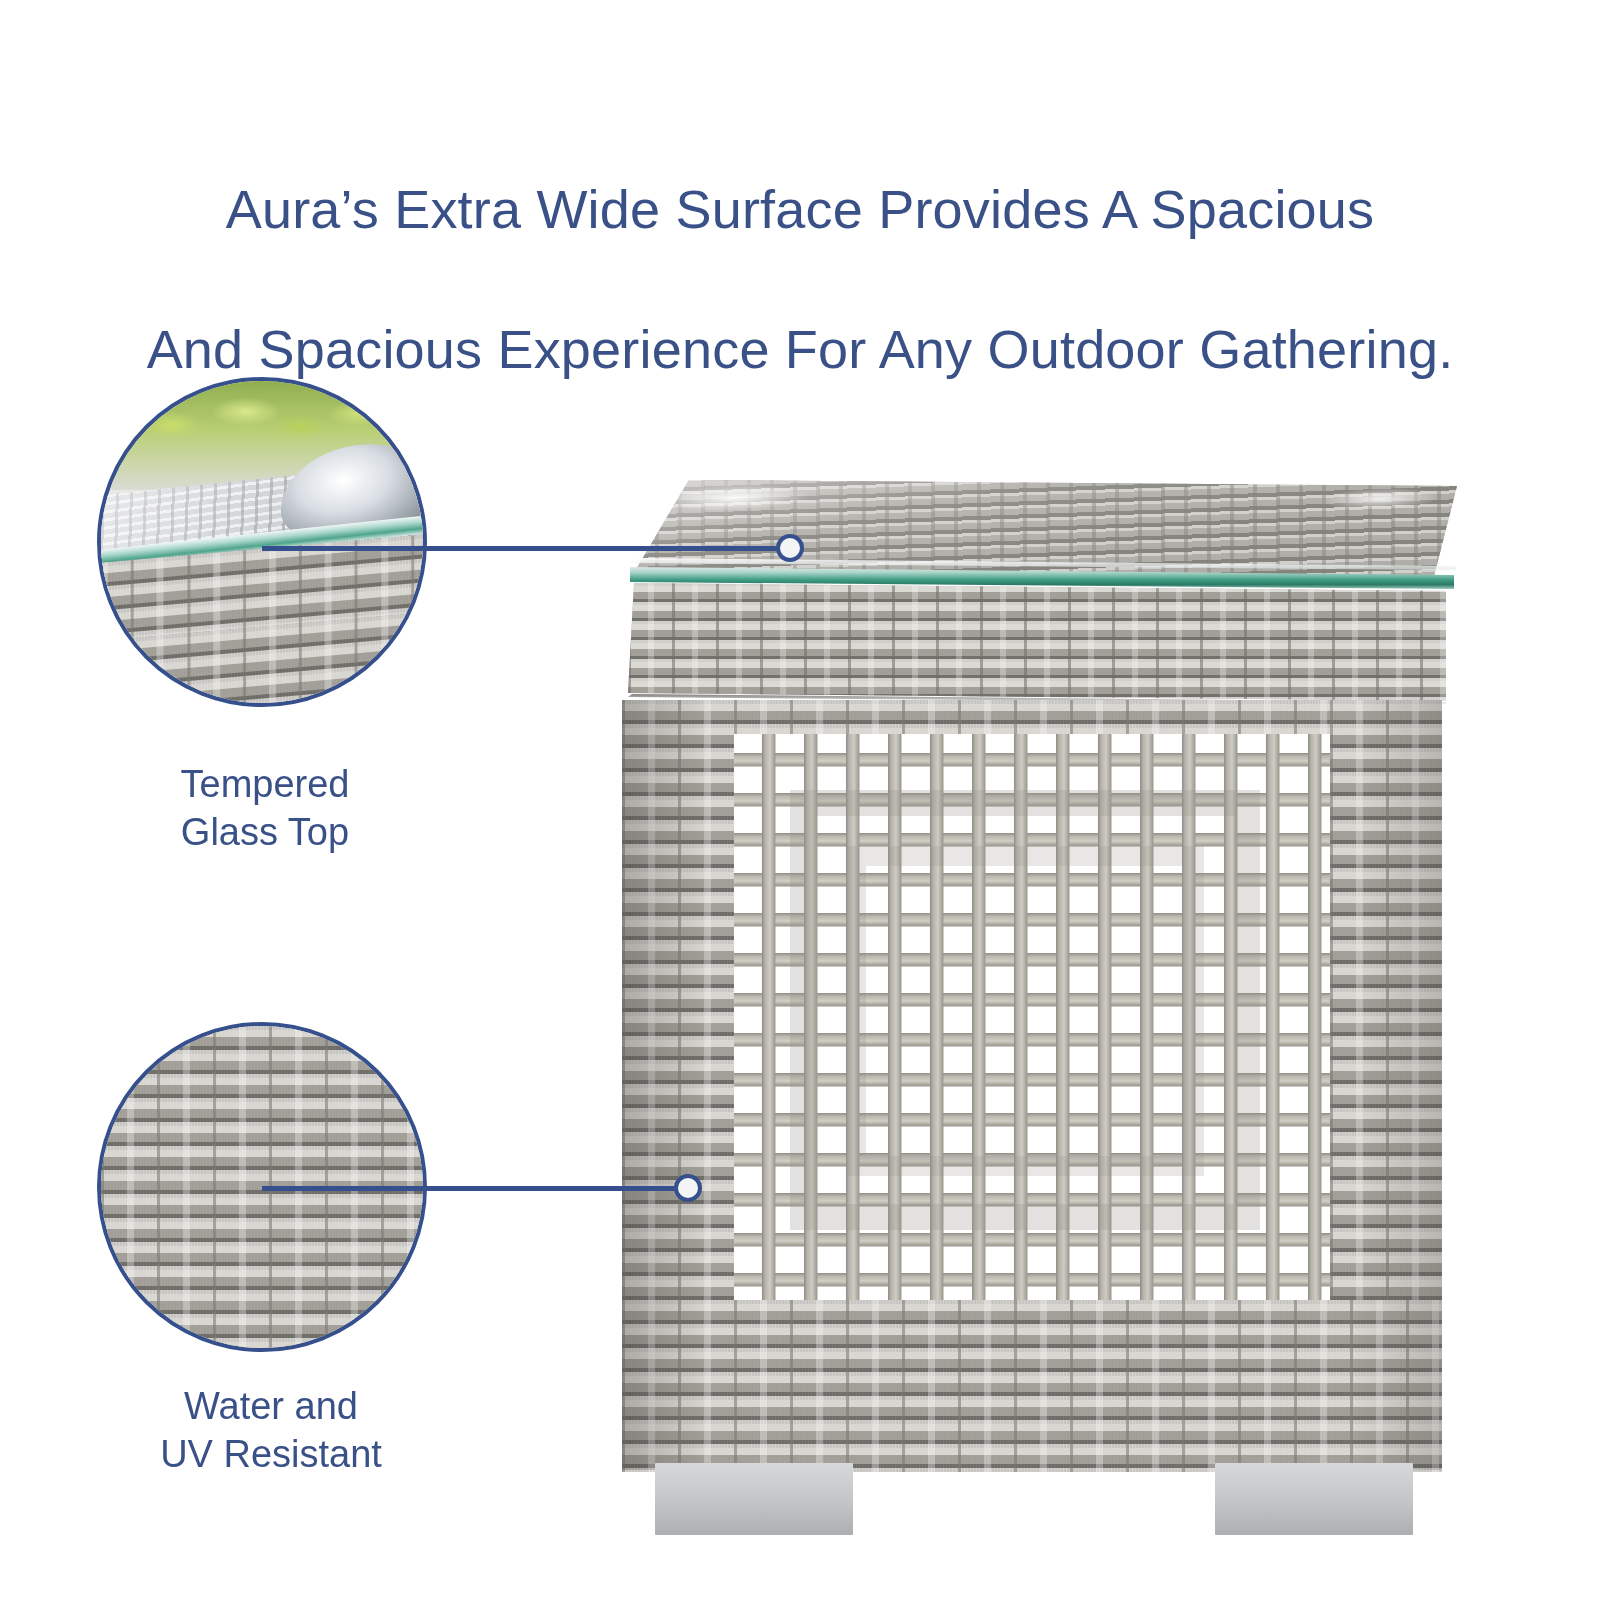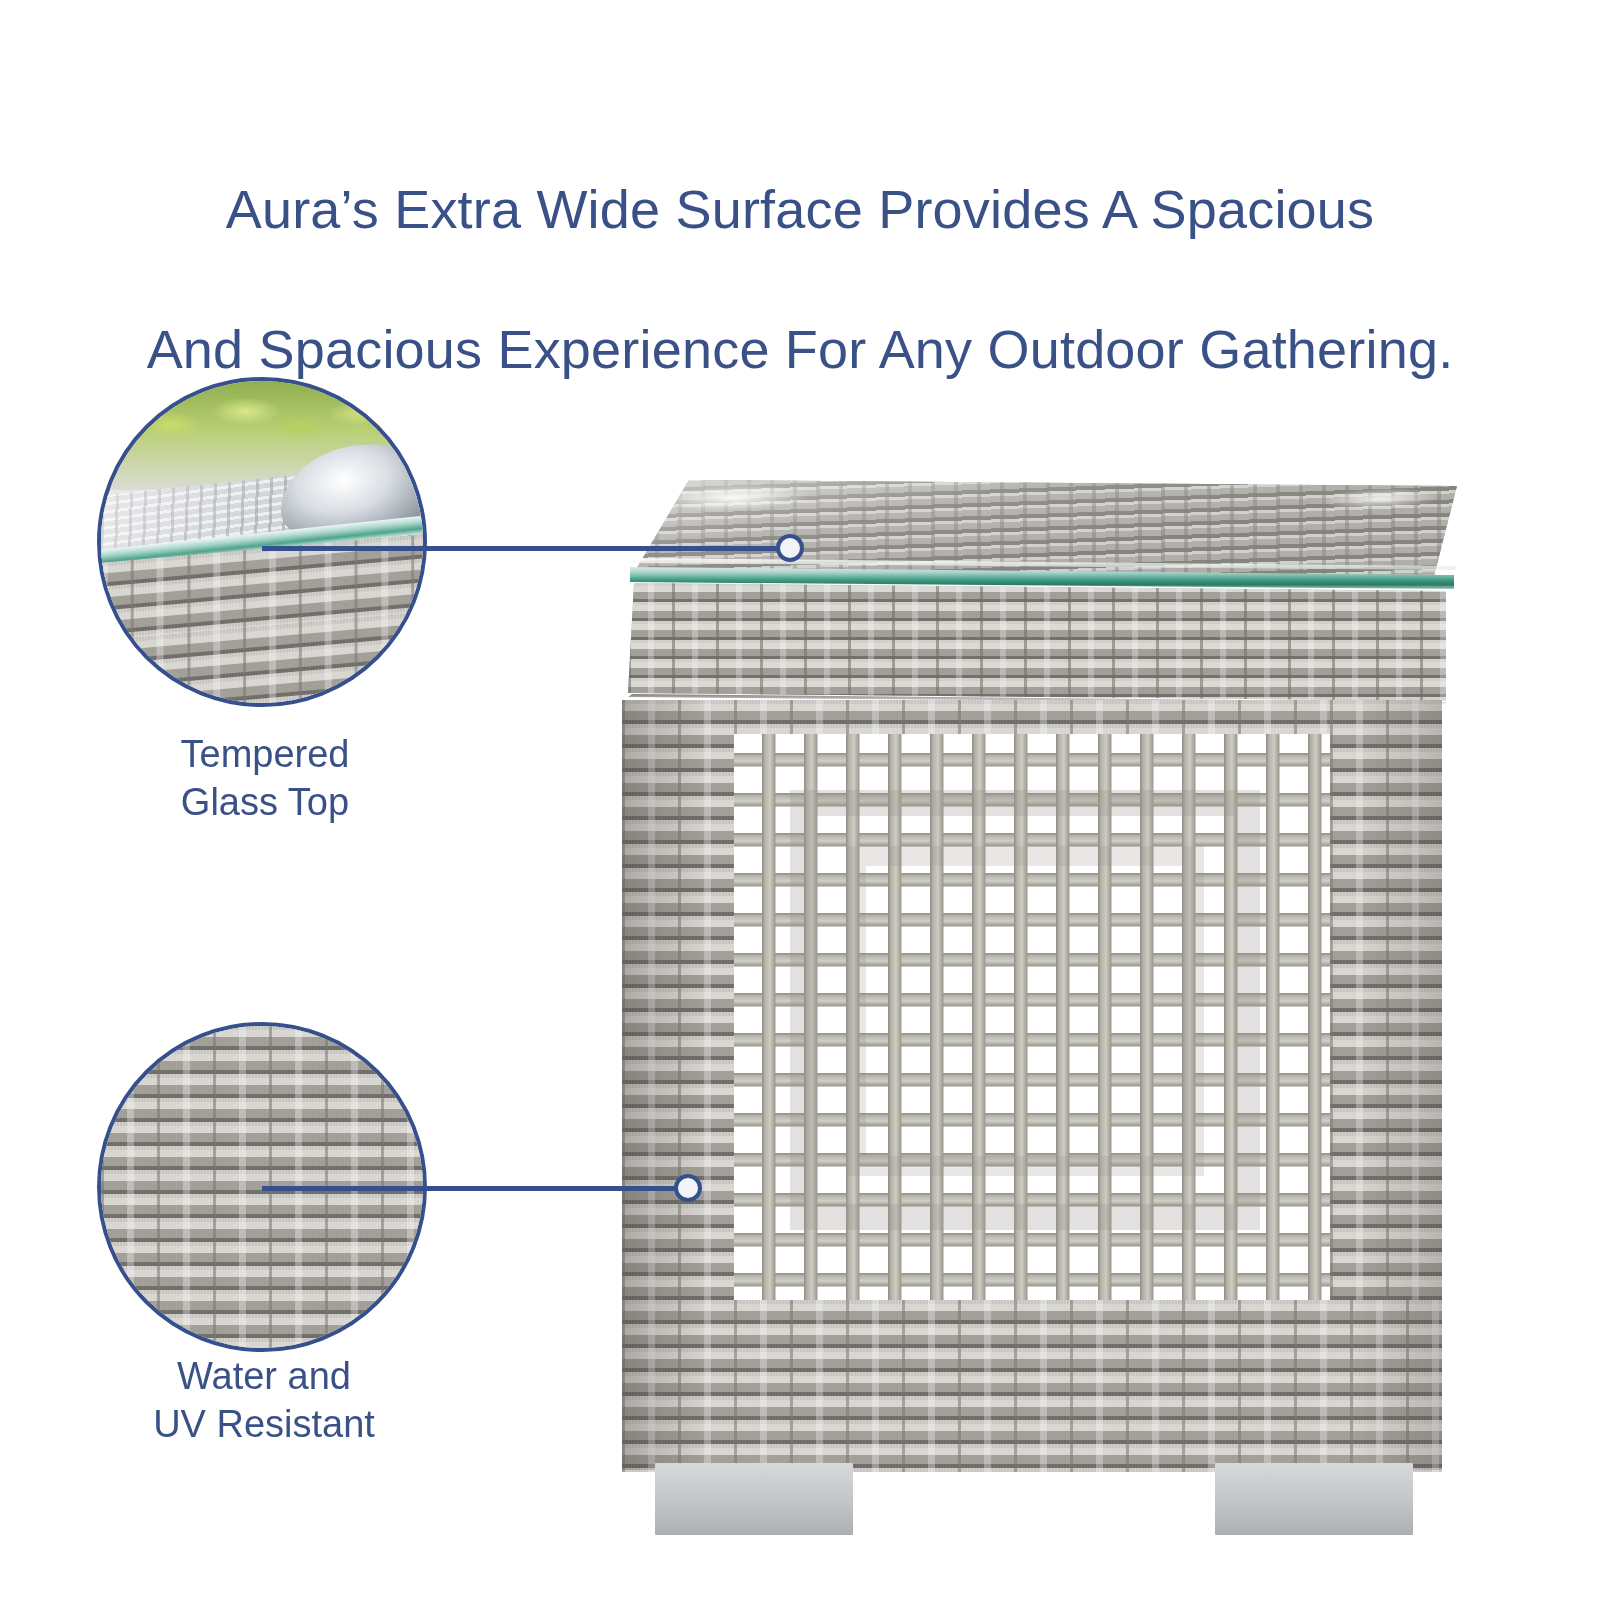--- a/index.html
+++ b/index.html
@@ -34,20 +34,21 @@
     background:#e9e8e4;
   }
   .callout-label{
     position:absolute;
     color:#3a5188;
     font-size:38px;
     line-height:48px;
     text-align:center;
     white-space:pre-line;
     font-weight:400;
+    margin-top:30px;
   }
 
   
   .connector-line{
     position:absolute;
     height:5px;
     background:#35508c;
   }
   .connector-dot{
     position:absolute;
@@ -337,14 +338,14 @@
 <div class="callout-label" style="left:40px;top:730px;width:450px;">Tempered
 Glass Top</div>
 
 <div class="callout-circle" id="circle-bottom">
   <div class="weave-dense"></div>
 </div>
 
 <div class="connector-line" style="left:262px;top:1186px;width:428px;"></div>
 <div class="connector-dot" style="left:674px;top:1174px;"></div>
 
-<div class="callout-label" style="left:39px;top:1352px;width:450px;">Water and
+<div class="callout-label" style="left:46px;top:1352px;width:450px;">Water and
 UV Resistant</div>
 
 </body></html>

